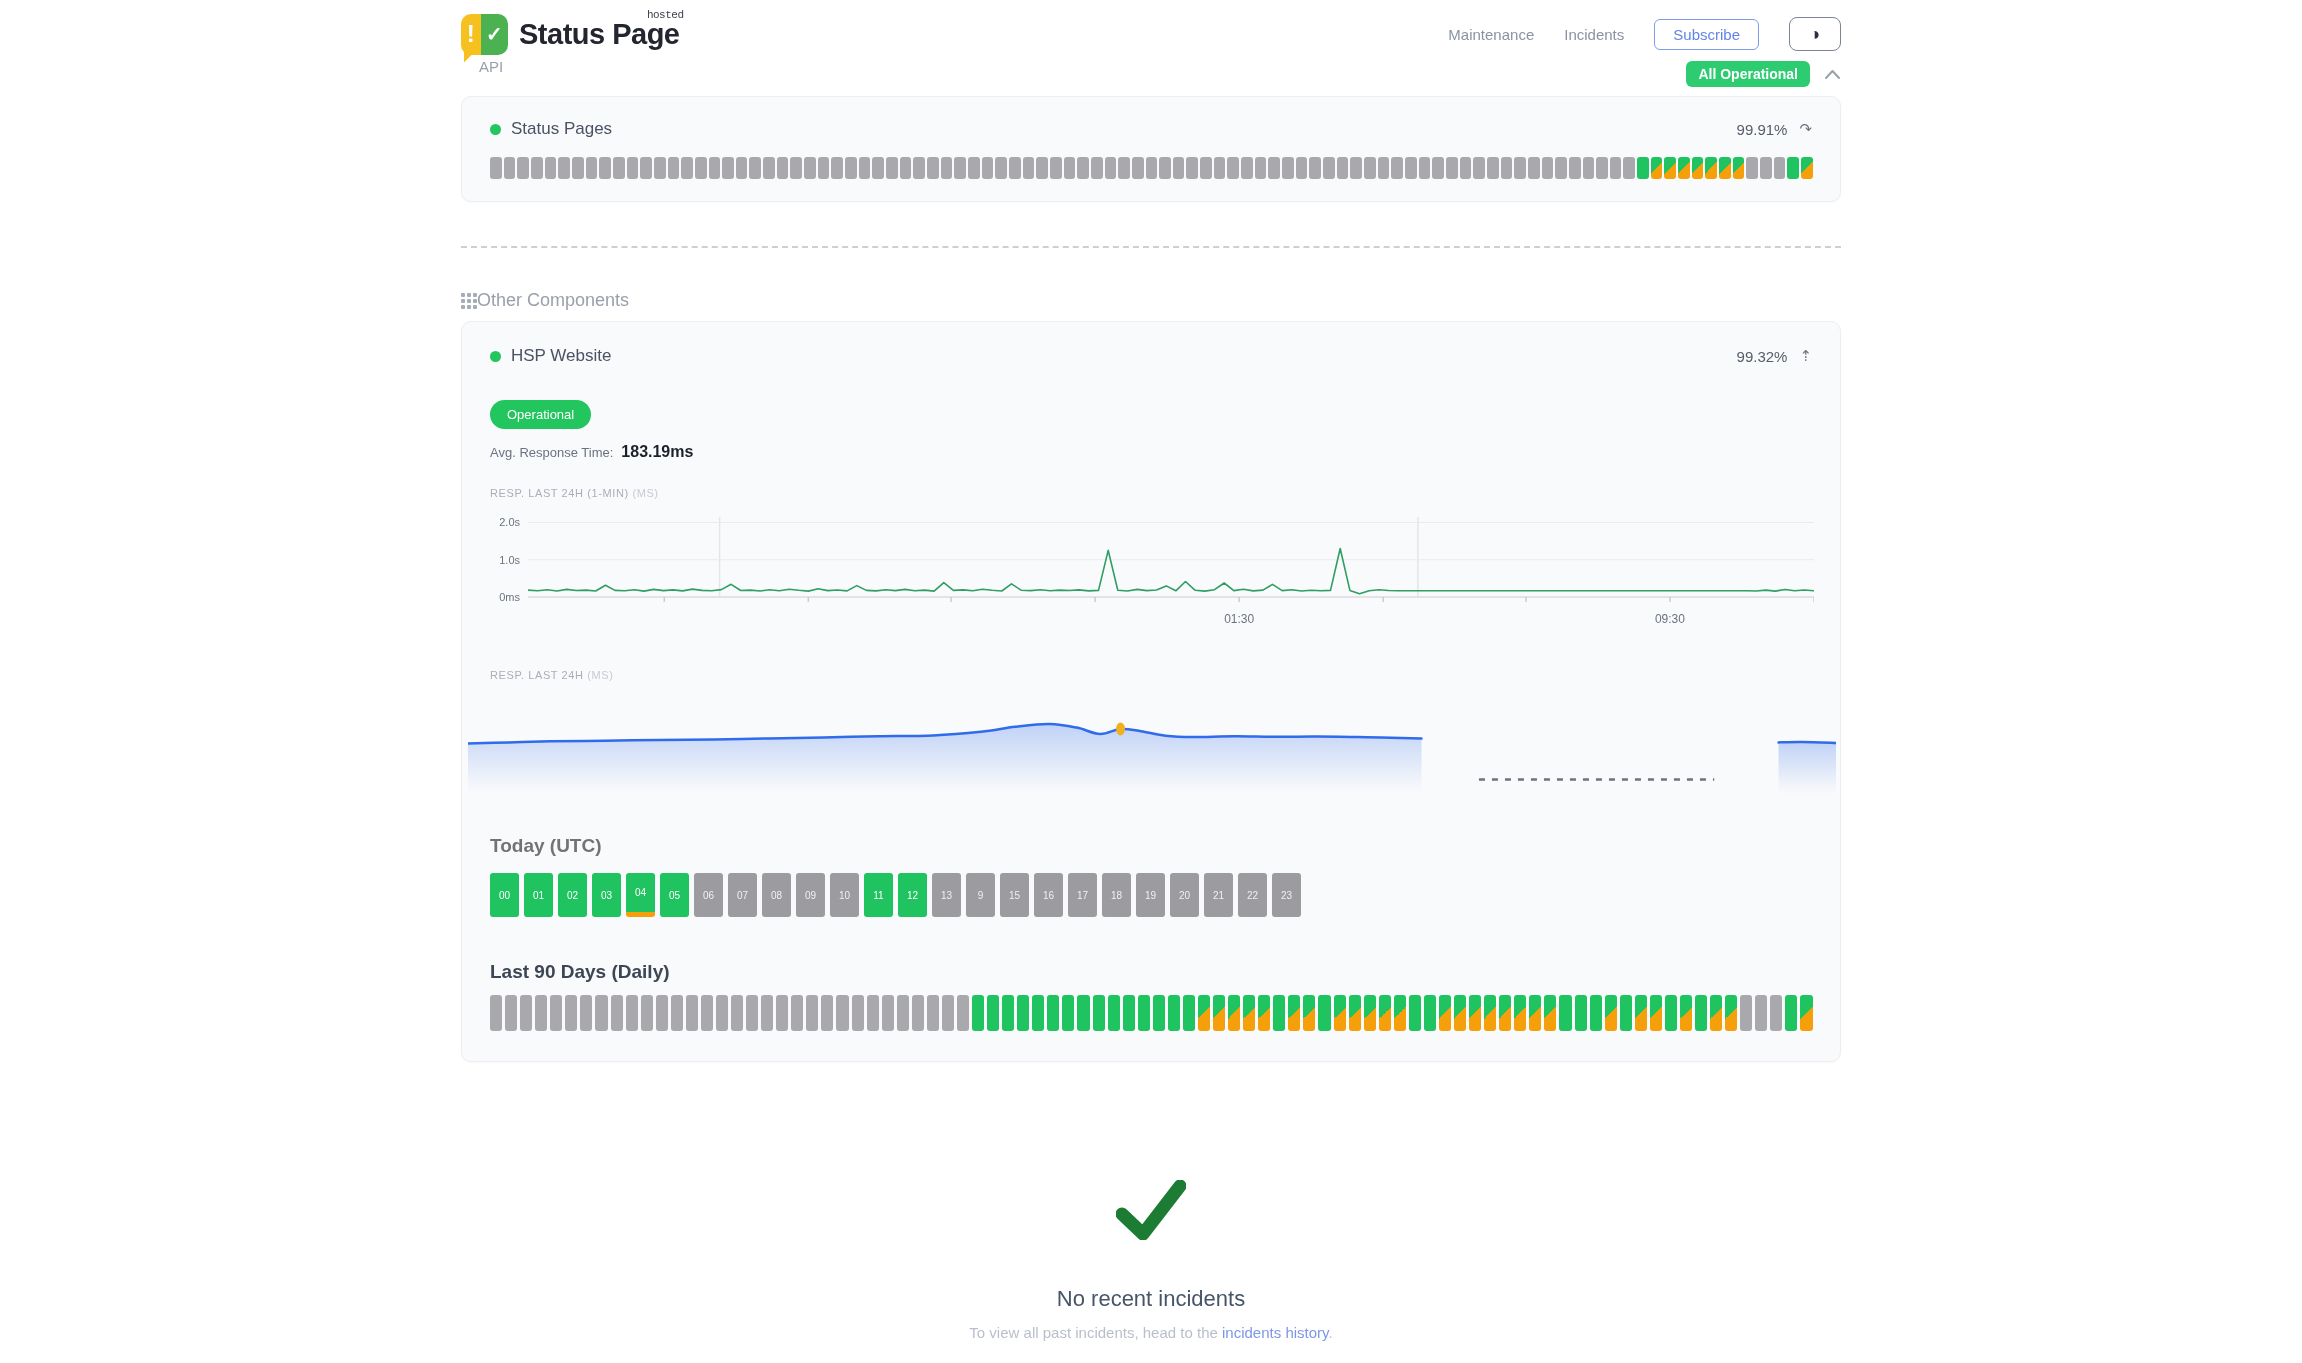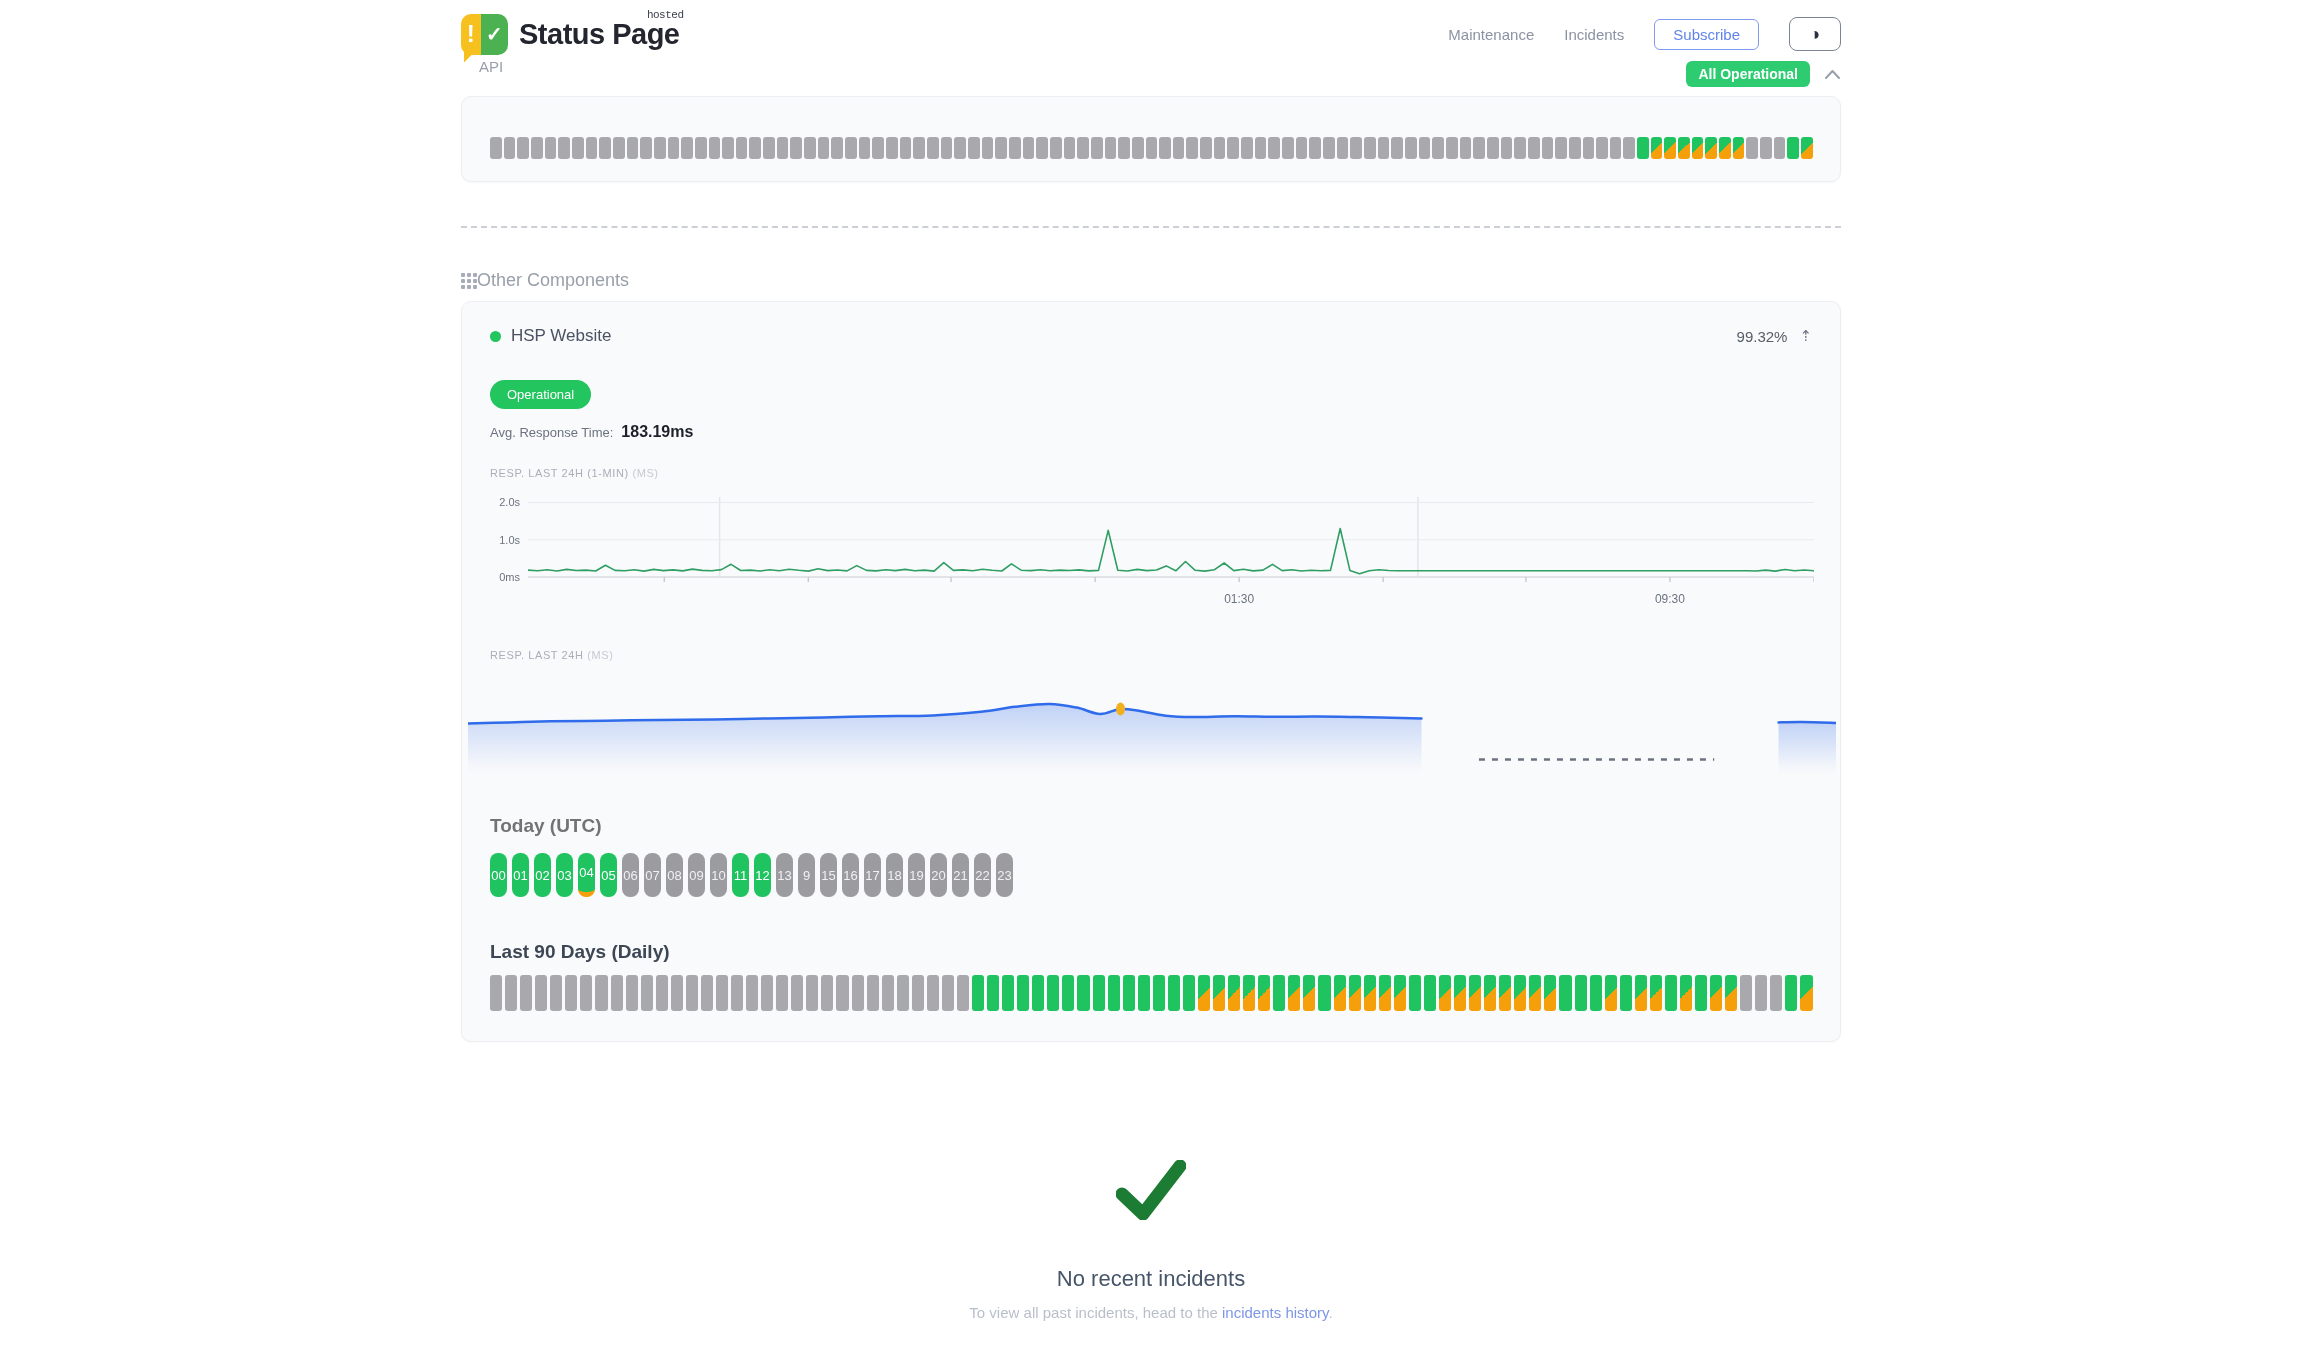--- a/index.html
+++ b/index.html
@@ -66,21 +66,21 @@
   .avg-value { font-size:16px; font-weight:700; color:#1c212b; }
 
   .chart-label { margin-top:26px; font-size:11px; letter-spacing:0.6px; color:#a9aeb8; }
   .chart-label .unit { color:#c6cad2; }
 
   .chart1-wrap { margin-top:10px; }
   .chart2-wrap { margin-top:12px; margin-left:-22px; margin-right:-22px; }
 
   .today-title { margin-top:36px; font-size:19px; font-weight:700; color:#737373; }
   .hours-strip { display:flex; gap:5px; margin-top:16px; }
-  .hour-block { width:17px; height:44px; border-radius:8px; display:flex; align-items:center; justify-content:center; font-size:13px; color:#fff; cursor:pointer; }
+  .hour-block { width:29px; height:44px; border-radius:3px; display:flex; align-items:center; justify-content:center; font-size:10px; color:#fff; cursor:pointer; }
   .hb-green { background:#1fc35f; }
   .hb-gray  { background:#9b9ba0; color:#f1f1f2; }
   .hb-deg   { border-bottom:5px solid #f59f0a; }
 
   .last90-title { margin-top:44px; font-size:19px; font-weight:700; color:#3d4654; }
 
   
   .incidents { margin-top:118px; text-align:center; }
   .check-wrap { display:flex; justify-content:center; }
   .no-incidents { margin-top:46px; font-size:22px; color:#475569; }
@@ -125,20 +125,30 @@
         <span class="badge-all-op">All Operational</span>
         <span class="chevron-up">
           <svg width="17" height="11" viewBox="0 0 17 11">
               <polyline points="2,9 8.5,2 15,9" fill="none" stroke="#9aa0ab" stroke-width="2" stroke-linecap="round" stroke-linejoin="round"></polyline>
             </svg>
         </span>
       </div>
     </div>
 
     <div class="card card-1">
+      <div class="comp-row">
+        <div class="comp-left">
+          <span class="dot"></span>
+          <span class="comp-name">Status Pages</span>
+        </div>
+        <div class="comp-right">
+          <span class="uptime-pct">99.91%</span>
+          <span class="icon-mini">↷</span>
+        </div>
+      </div>
       <div class="bar-strip">
           <div class="bar bar-gray"></div>
           <div class="bar bar-gray"></div>
           <div class="bar bar-gray"></div>
           <div class="bar bar-gray"></div>
           <div class="bar bar-gray"></div>
           <div class="bar bar-gray"></div>
           <div class="bar bar-gray"></div>
           <div class="bar bar-gray"></div>
           <div class="bar bar-gray"></div>

